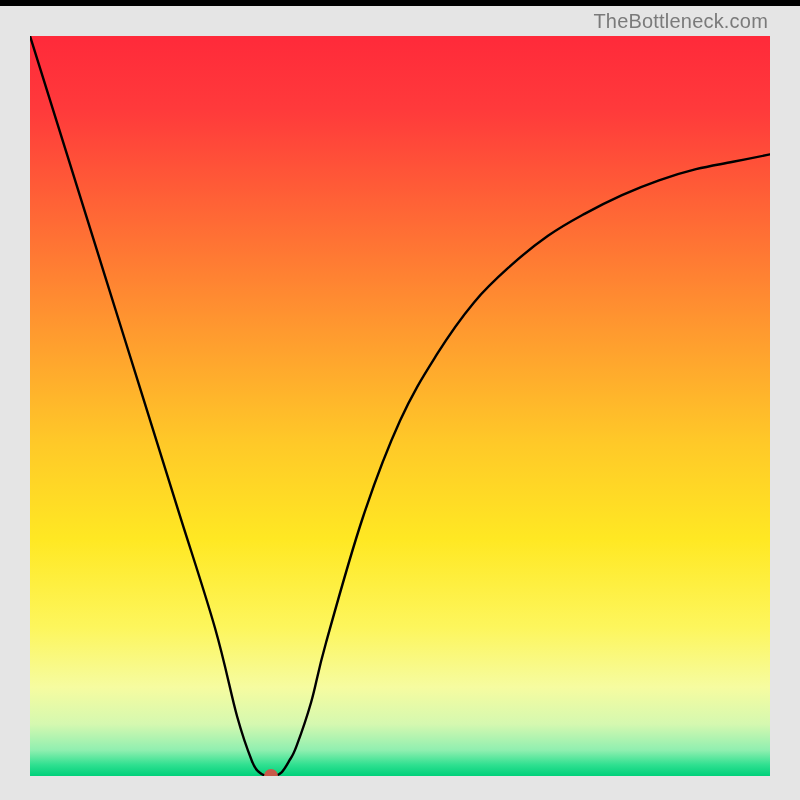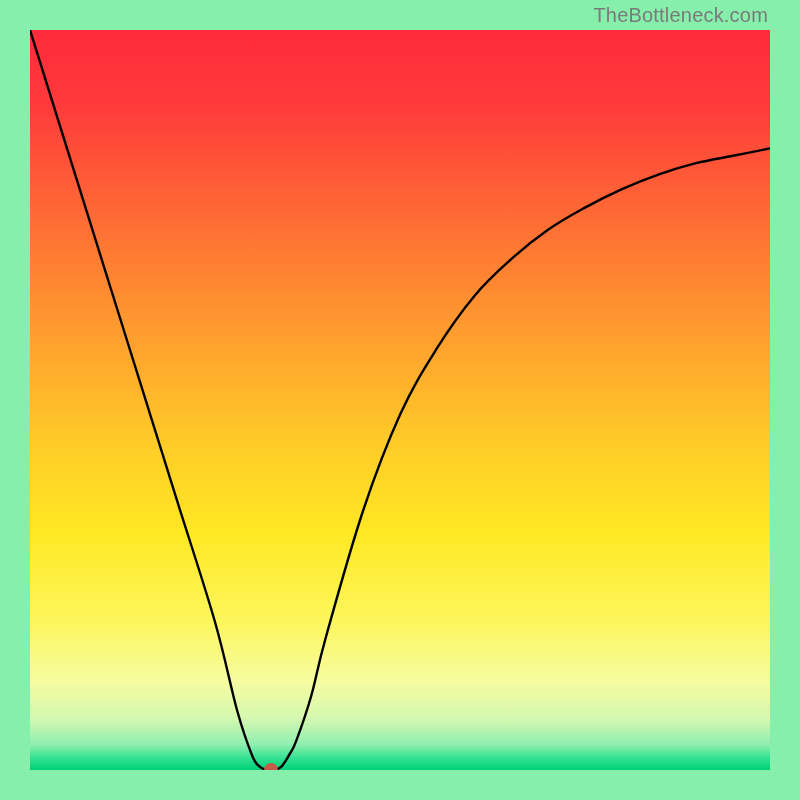--- a/index.html
+++ b/index.html
@@ -7,21 +7,22 @@
     padding: 0;
     width: 800px;
     height: 800px;
     background: #000;
     font-family: Arial, Helvetica, sans-serif;
     position: relative;
   }
   .outer {
     position: absolute;
     inset: 0;
-    background: #86efac;
+    background: #e5e5e5;
+    margin-top: 6px;
   }
   .plot-area {
     position: absolute;
     left: 30px;
     top: 30px;
     width: 740px;
     height: 740px;
     overflow: hidden;
   }
   .gradient-bg {

